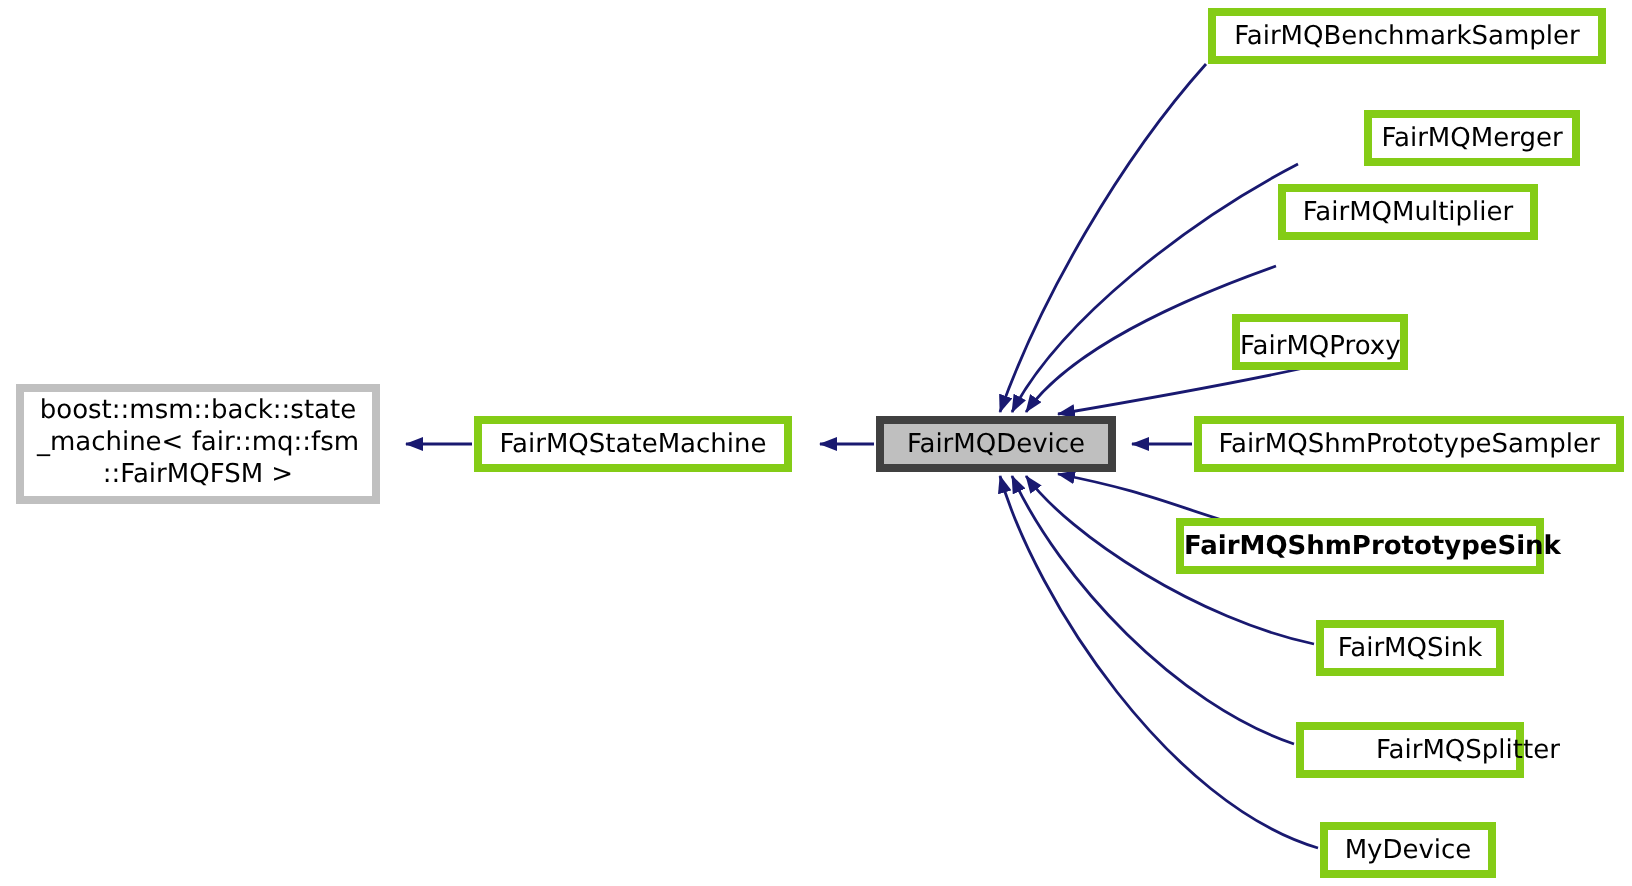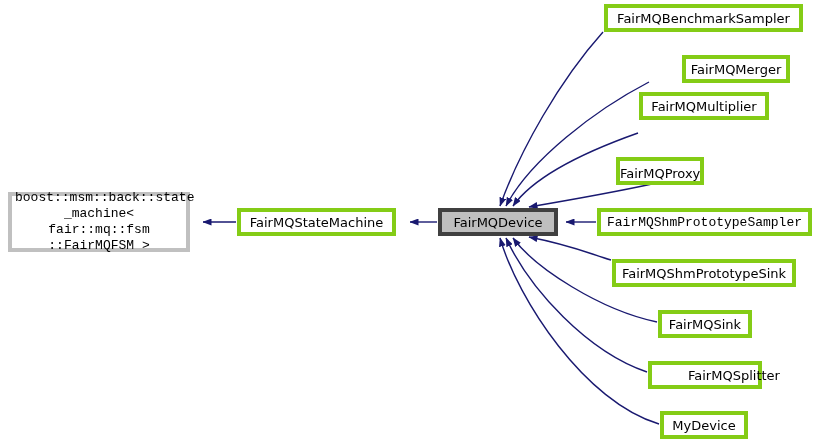--- a/index.html
+++ b/index.html
@@ -41,21 +41,20 @@
   }
   .node.highlight {
     background: #bfbfbf;
     border-color: #404040;
   }
   .node.external {
     border-color: #c0c0c0;
     background: #ffffff;
     line-height: 16px;
     padding: 2px 3px;
-    font-family: Liberation Mono, monospace;
   }
   .node-label {
     display: block;
     width: 100%;
     white-space: pre-line;
   }
 </style>
 </head>
 <body>
 
@@ -114,25 +113,25 @@
   </div>
 
   <div class="node" style="left:639px; top:92px; width:130px; height:28px;">
     <span class="node-label">FairMQMultiplier</span>
   </div>
 
   <div class="node" style="left:616px; top:157px; width:88px; height:28px;align-items:flex-end;">
     <span class="node-label">FairMQProxy</span>
   </div>
 
-  <div class="node" style="left:597px; top:208px; width:215px; height:28px;font-family:Liberation Mono, monospace;">
+  <div class="node" style="left:597px; top:208px; width:215px; height:28px;">
     <span class="node-label">FairMQShmPrototypeSampler</span>
   </div>
 
-  <div class="node" style="left:612px; top:259px; width:184px; height:28px;">
+  <div class="node" style="left:588px; top:259px; width:184px; height:28px;font-weight:bold;">
     <span class="node-label">FairMQShmPrototypeSink</span>
   </div>
 
   <div class="node" style="left:658px; top:310px; width:94px; height:28px;">
     <span class="node-label">FairMQSink</span>
   </div>
 
   <div class="node" style="left:648px; top:361px; width:114px; height:28px;padding-left:36px;">
     <span class="node-label">FairMQSplitter</span>
   </div>

